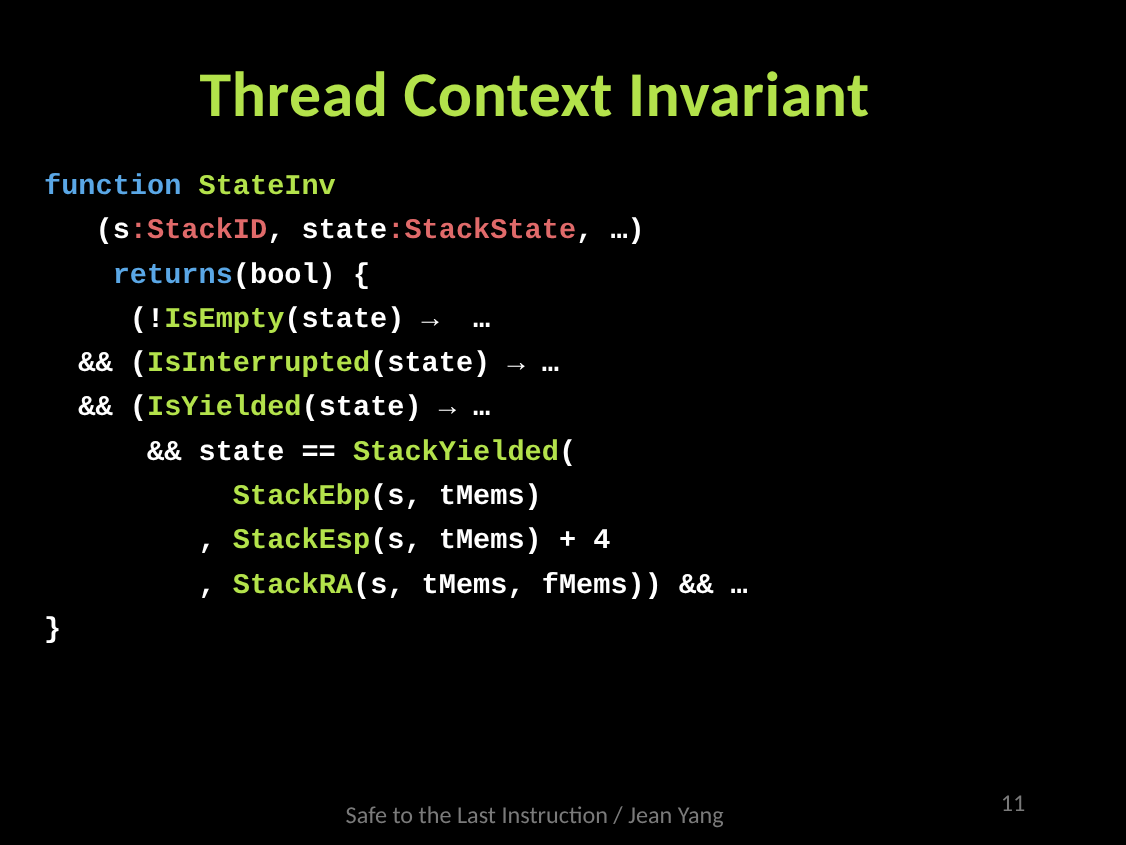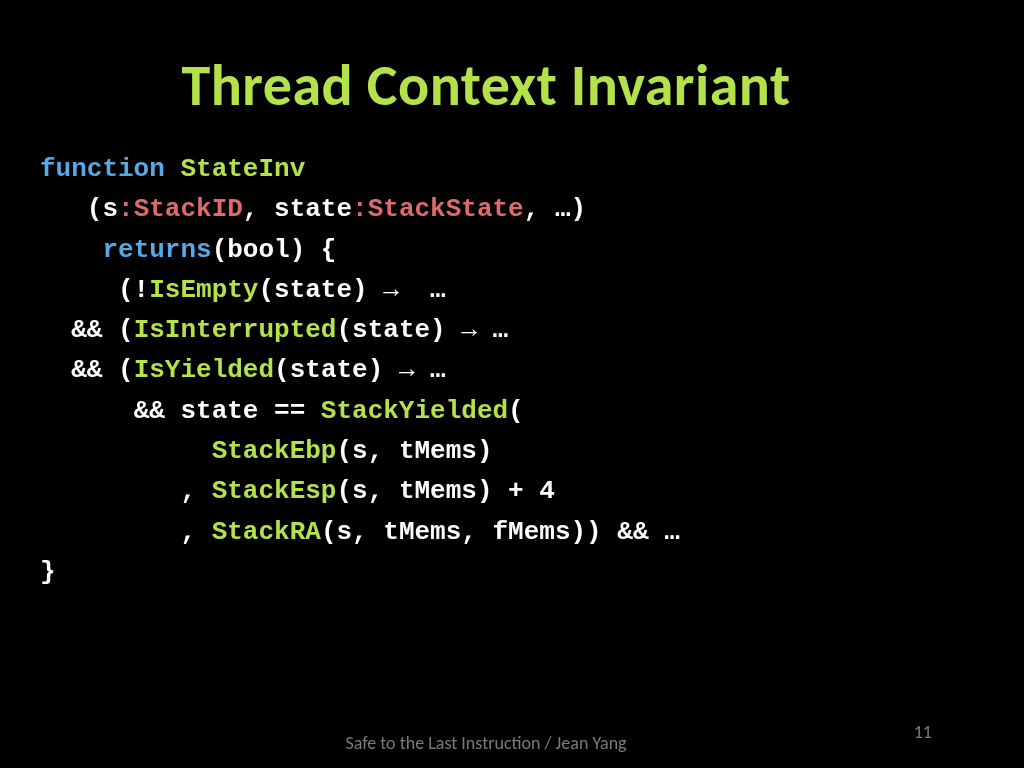--- a/index.html
+++ b/index.html
@@ -28,21 +28,21 @@
     color: #fff;
   }
   .kw   { color: #5aa7e6; }   
   .fn   { color: #b3e24b; }   
   .ty   { color: #e06a6a; }   
   .footer {
     position: absolute;
     bottom: 14px;
     left: 0; right: 0;
     color: #7a7a7a;
-    font-size: 18px;
+    font-size: 22px;
     font-family: "Segoe UI", Calibri, Arial, sans-serif;
   }
   .footer-text { display:block; text-align:center; }
   .footer-page { position:absolute; right:40px; bottom:11px; }
 </style>
 </head>
 <body>
 
 <div class="slide">
   <h1 class="title">Thread Context Invariant</h1>

